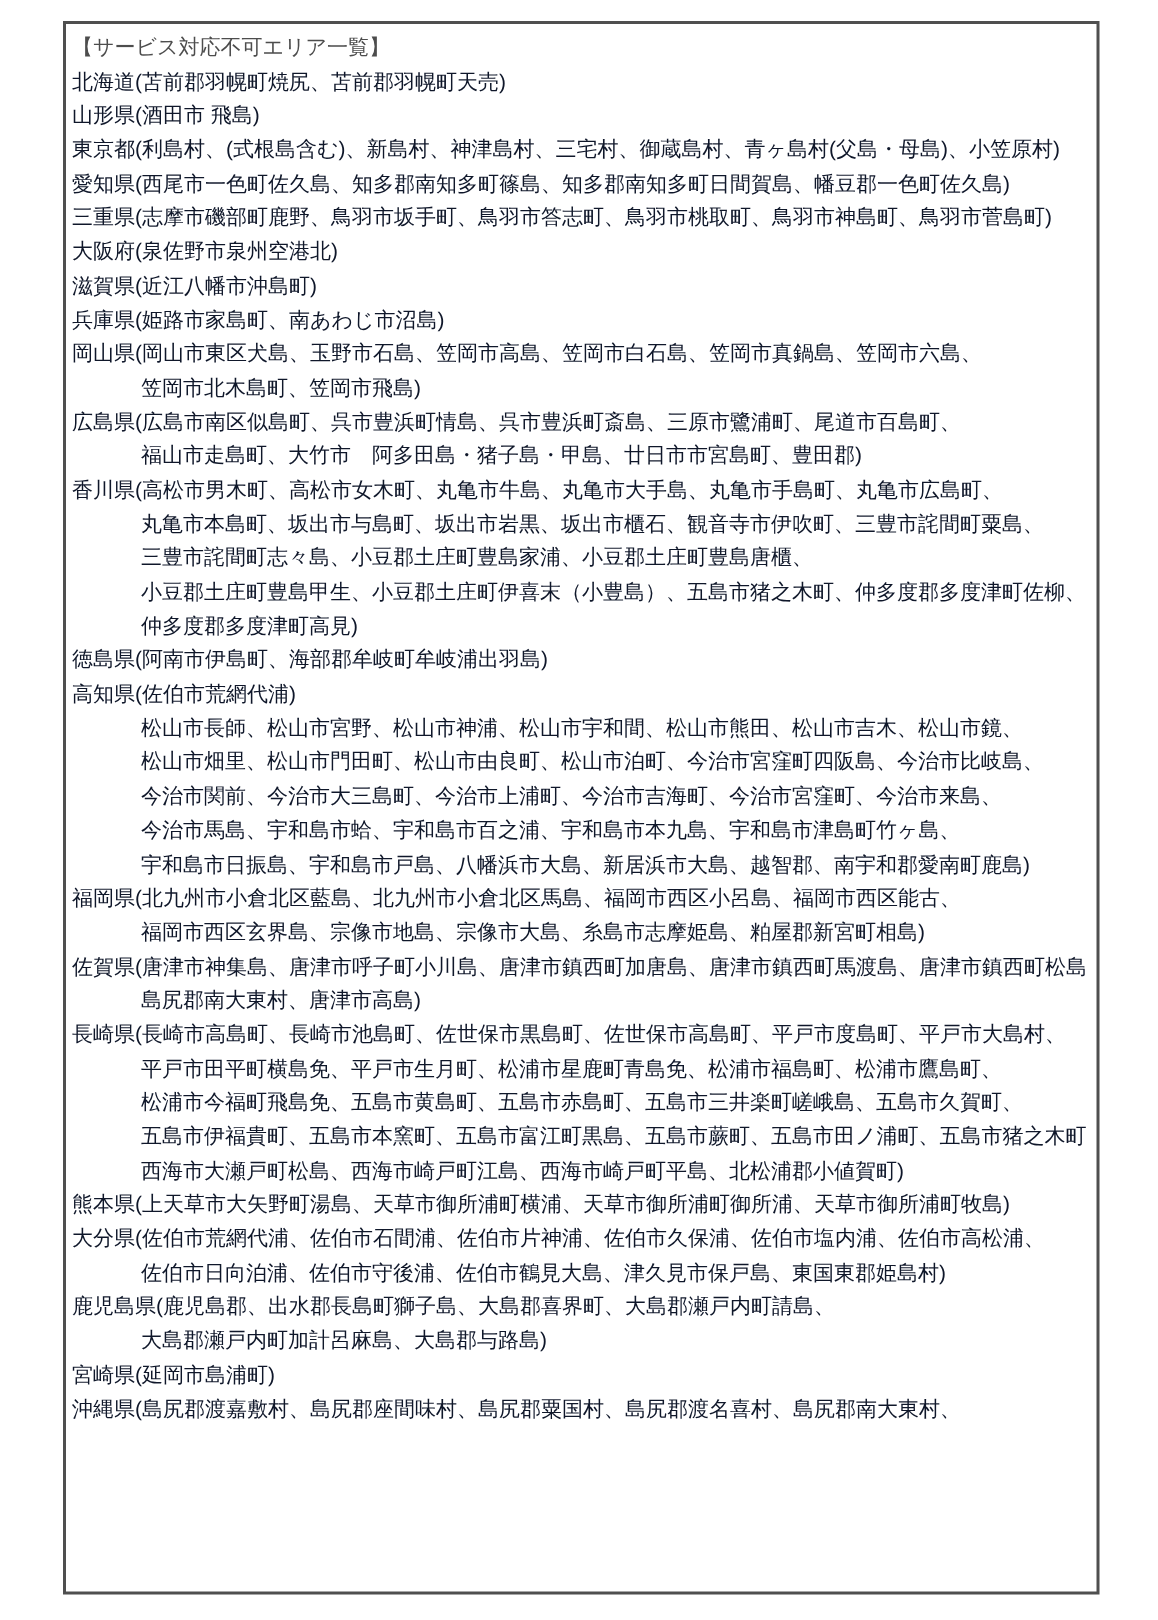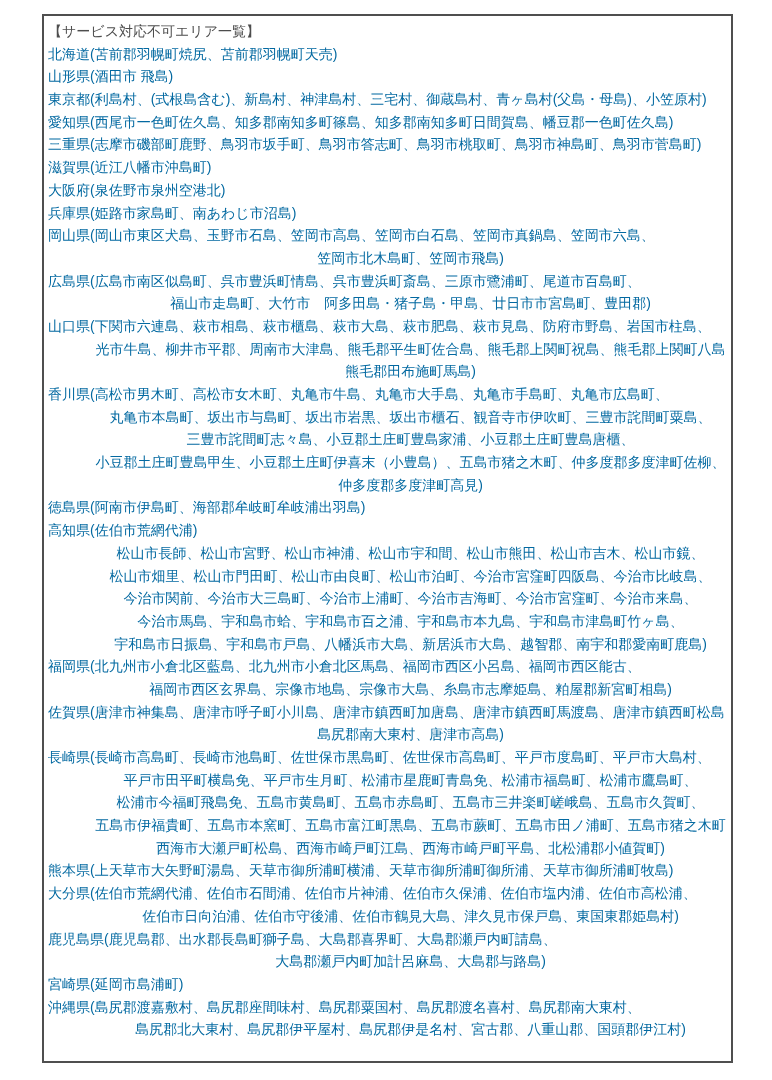--- a/index.html
+++ b/index.html
@@ -25,30 +25,29 @@
     height: 1049px;
     box-sizing: border-box;
     border: 2px solid #4f4f4f;
     padding: 4px 4px 0 4px;
     background: #ffffff;
   }
   .line {
     font-size: 14px;
     line-height: 22.7px;
     height: 22.7px;
-    color: #0369a1;
+    color: #0f172a;
     white-space: nowrap;
     overflow: hidden;
   }
   .line.title {
     color: #4d4d4d;
   }
   .line.cont {
     padding-left: 46px;
-    text-align: center;
   }
 </style>
 </head>
 <body>
 
 <div class="page">
   <div class="area-box">
     <div class="line title">【サービス対応不可エリア一覧】</div>
     <div id="entries">
         <div class="entry">
@@ -60,40 +59,35 @@
         <div class="entry">
           <div class="line">東京都(利島村、(式根島含む)、新島村、神津島村、三宅村、御蔵島村、青ヶ島村(父島・母島)、小笠原村)</div>
         </div>
         <div class="entry">
           <div class="line">愛知県(西尾市一色町佐久島、知多郡南知多町篠島、知多郡南知多町日間賀島、幡豆郡一色町佐久島)</div>
         </div>
         <div class="entry">
           <div class="line">三重県(志摩市磯部町鹿野、鳥羽市坂手町、鳥羽市答志町、鳥羽市桃取町、鳥羽市神島町、鳥羽市菅島町)</div>
         </div>
         <div class="entry">
-          <div class="line">滋賀県(近江八幡市沖島町)</div>
+          <div class="line">大阪府(泉佐野市泉州空港北)</div>
         </div>
         <div class="entry">
-          <div class="line">大阪府(泉佐野市泉州空港北)</div>
+          <div class="line">滋賀県(近江八幡市沖島町)</div>
         </div>
         <div class="entry">
           <div class="line">兵庫県(姫路市家島町、南あわじ市沼島)</div>
         </div>
         <div class="entry">
           <div class="line">岡山県(岡山市東区犬島、玉野市石島、笠岡市高島、笠岡市白石島、笠岡市真鍋島、笠岡市六島、</div>
           <div class="line cont">笠岡市北木島町、笠岡市飛島)</div>
         </div>
         <div class="entry">
           <div class="line">広島県(広島市南区似島町、呉市豊浜町情島、呉市豊浜町斎島、三原市鷺浦町、尾道市百島町、</div>
           <div class="line cont">福山市走島町、大竹市　阿多田島・猪子島・甲島、廿日市市宮島町、豊田郡)</div>
-        </div>
-        <div class="entry">
-          <div class="line">山口県(下関市六連島、萩市相島、萩市櫃島、萩市大島、萩市肥島、萩市見島、防府市野島、岩国市柱島、</div>
-          <div class="line cont">光市牛島、柳井市平郡、周南市大津島、熊毛郡平生町佐合島、熊毛郡上関町祝島、熊毛郡上関町八島</div>
-          <div class="line cont">熊毛郡田布施町馬島)</div>
         </div>
         <div class="entry">
           <div class="line">香川県(高松市男木町、高松市女木町、丸亀市牛島、丸亀市大手島、丸亀市手島町、丸亀市広島町、</div>
           <div class="line cont">丸亀市本島町、坂出市与島町、坂出市岩黒、坂出市櫃石、観音寺市伊吹町、三豊市詫間町粟島、</div>
           <div class="line cont">三豊市詫間町志々島、小豆郡土庄町豊島家浦、小豆郡土庄町豊島唐櫃、</div>
           <div class="line cont">小豆郡土庄町豊島甲生、小豆郡土庄町伊喜末（小豊島）、五島市猪之木町、仲多度郡多度津町佐柳、</div>
           <div class="line cont">仲多度郡多度津町高見)</div>
         </div>
         <div class="entry">
           <div class="line">徳島県(阿南市伊島町、海部郡牟岐町牟岐浦出羽島)</div>
@@ -132,17 +126,16 @@
         </div>
         <div class="entry">
           <div class="line">鹿児島県(鹿児島郡、出水郡長島町獅子島、大島郡喜界町、大島郡瀬戸内町請島、</div>
           <div class="line cont">大島郡瀬戸内町加計呂麻島、大島郡与路島)</div>
         </div>
         <div class="entry">
           <div class="line">宮崎県(延岡市島浦町)</div>
         </div>
         <div class="entry">
           <div class="line">沖縄県(島尻郡渡嘉敷村、島尻郡座間味村、島尻郡粟国村、島尻郡渡名喜村、島尻郡南大東村、</div>
-          <div class="line cont">島尻郡北大東村、島尻郡伊平屋村、島尻郡伊是名村、宮古郡、八重山郡、国頭郡伊江村)</div>
         </div>
       </div>
   </div>
 </div>
 
 </body></html>

